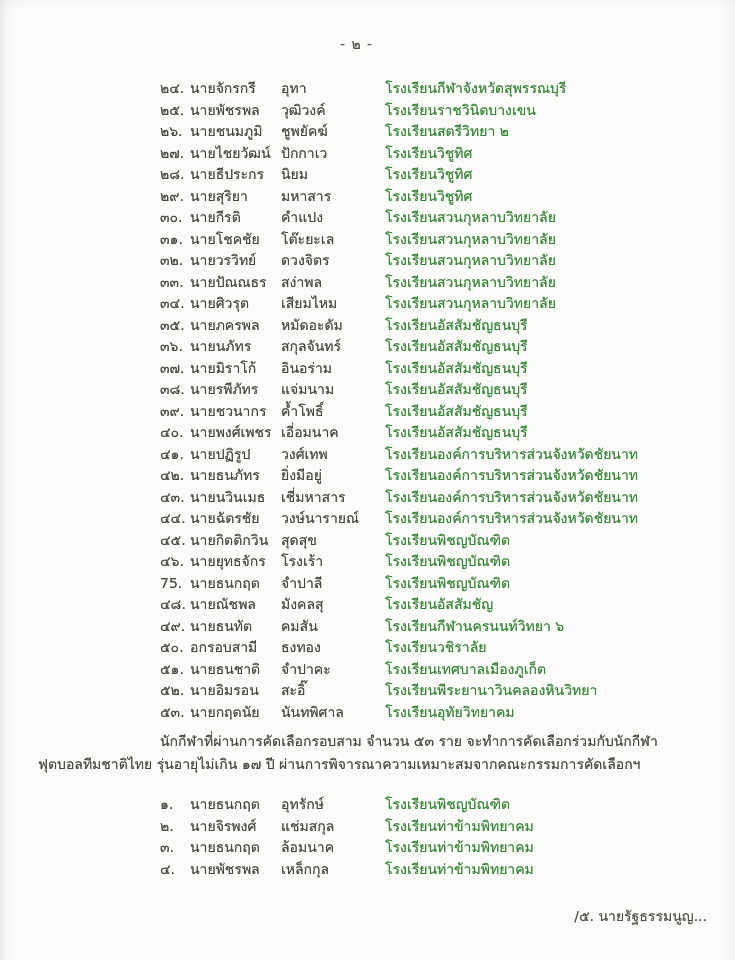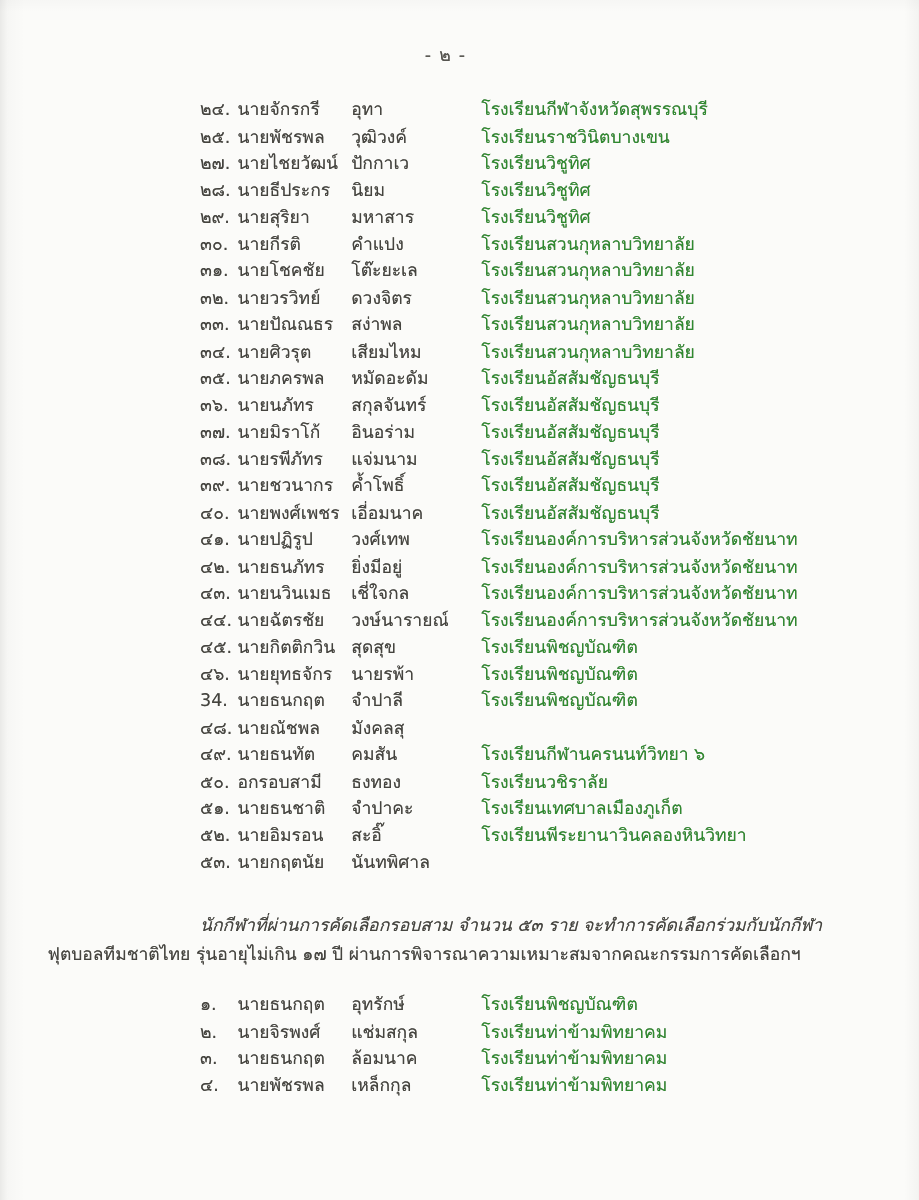--- a/index.html
+++ b/index.html
@@ -39,21 +39,21 @@
   }
   .roster-top .row{height:21.5px;line-height:21.5px;}
   .roster-bottom .row{height:21.7px;line-height:21.7px;}
   .cell{overflow:visible;}
   .school{color:var(--school,#2e8b2e);}
   .para{
     position:absolute;top:730px;left:38px;right:28px;
     font-size:14px;
   }
   .para-line{height:23px;line-height:23px;white-space:nowrap;}
-  .para-line.indent{padding-left:122px;font-style:italic;}
+  .para-line.indent{padding-left:122px;}
   .footer{
     position:absolute;top:905px;right:28px;
     font-size:14px;
     color:#504f4a;
   }
 </style>
 </head>
 <body>
 
 <div class="page" style="--ink: #45443f; --school: #2e8b2e; --paper: #fbfbf9;">
@@ -67,20 +67,26 @@
     <span class="cell school">โรงเรียนกีฬาจังหวัดสุพรรณบุรี</span>
   </div>
 
   <div class="row">
     <span class="cell no">๒๕.</span>
     <span class="cell first">นายพัชรพล</span>
     <span class="cell last">วุฒิวงค์</span>
     <span class="cell school">โรงเรียนราชวินิตบางเขน</span>
   </div>
 
+  <div class="row">
+    <span class="cell no">๒๖.</span>
+    <span class="cell first">นายชนมภูมิ</span>
+    <span class="cell last">ชูพยัคฆ์</span>
+    <span class="cell school">โรงเรียนสตรีวิทยา ๒</span>
+  </div>
 
   <div class="row">
     <span class="cell no">๒๗.</span>
     <span class="cell first">นายไชยวัฒน์</span>
     <span class="cell last">ปักกาเว</span>
     <span class="cell school">โรงเรียนวิชูทิศ</span>
   </div>
 
   <div class="row">
     <span class="cell no">๒๘.</span>
@@ -183,56 +189,57 @@
   <div class="row">
     <span class="cell no">๔๒.</span>
     <span class="cell first">นายธนภัทร</span>
     <span class="cell last">ยิ่งมีอยู่</span>
     <span class="cell school">โรงเรียนองค์การบริหารส่วนจังหวัดชัยนาท</span>
   </div>
 
   <div class="row">
     <span class="cell no">๔๓.</span>
     <span class="cell first">นายนวินเมธ</span>
-    <span class="cell last">เชี่ใจกล</span>
+    <span class="cell last">เชี่มหาสาร</span>
     <span class="cell school">โรงเรียนองค์การบริหารส่วนจังหวัดชัยนาท</span>
   </div>
 
   <div class="row">
     <span class="cell no">๔๔.</span>
     <span class="cell first">นายฉัตรชัย</span>
     <span class="cell last">วงษ์นารายณ์</span>
     <span class="cell school">โรงเรียนองค์การบริหารส่วนจังหวัดชัยนาท</span>
   </div>
 
   <div class="row">
     <span class="cell no">๔๕.</span>
     <span class="cell first">นายกิตติกวิน</span>
     <span class="cell last">สุดสุข</span>
     <span class="cell school">โรงเรียนพิชญบัณฑิต</span>
   </div>
 
   <div class="row">
     <span class="cell no">๔๖.</span>
     <span class="cell first">นายยุทธจักร</span>
-    <span class="cell last">นายรพ้า</span>
+    <span class="cell last">โรงเร้า</span>
     <span class="cell school">โรงเรียนพิชญบัณฑิต</span>
   </div>
 
   <div class="row">
-    <span class="cell no">34.</span>
+    <span class="cell no">75.</span>
     <span class="cell first">นายธนกฤต</span>
     <span class="cell last">จำปาลี</span>
     <span class="cell school">โรงเรียนพิชญบัณฑิต</span>
   </div>
 
   <div class="row">
     <span class="cell no">๔๘.</span>
     <span class="cell first">นายณัชพล</span>
     <span class="cell last">มังคลสุ</span>
+    <span class="cell school">โรงเรียนอัสสัมชัญ</span>
   </div>
 
   <div class="row">
     <span class="cell no">๔๙.</span>
     <span class="cell first">นายธนทัต</span>
     <span class="cell last">คมสัน</span>
     <span class="cell school">โรงเรียนกีฬานครนนท์วิทยา ๖</span>
   </div>
 
   <div class="row">
@@ -253,20 +260,21 @@
     <span class="cell no">๕๒.</span>
     <span class="cell first">นายอิมรอน</span>
     <span class="cell last">สะอิ๊</span>
     <span class="cell school">โรงเรียนพีระยานาวินคลองหินวิทยา</span>
   </div>
 
   <div class="row">
     <span class="cell no">๕๓.</span>
     <span class="cell first">นายกฤตนัย</span>
     <span class="cell last">นันทพิศาล</span>
+    <span class="cell school">โรงเรียนอุทัยวิทยาคม</span>
   </div>
 </div>
 
   <div class="para">
     <div class="para-line indent">นักกีฬาที่ผ่านการคัดเลือกรอบสาม จำนวน ๕๓ ราย จะทำการคัดเลือกร่วมกับนักกีฬา</div>
     <div class="para-line">ฟุตบอลทีมชาติไทย รุ่นอายุไม่เกิน ๑๗ ปี ผ่านการพิจารณาความเหมาะสมจากคณะกรรมการคัดเลือกฯ</div>
   </div>
 
   <div class="roster roster-bottom">
   <div class="row">
@@ -291,13 +299,14 @@
   </div>
 
   <div class="row">
     <span class="cell no">๔.</span>
     <span class="cell first">นายพัชรพล</span>
     <span class="cell last">เหล็กกุล</span>
     <span class="cell school">โรงเรียนท่าข้ามพิทยาคม</span>
   </div>
 </div>
 
+  <div class="footer">/๕. นายรัฐธรรมนูญ...</div>
 </div>
 
 </body></html>

